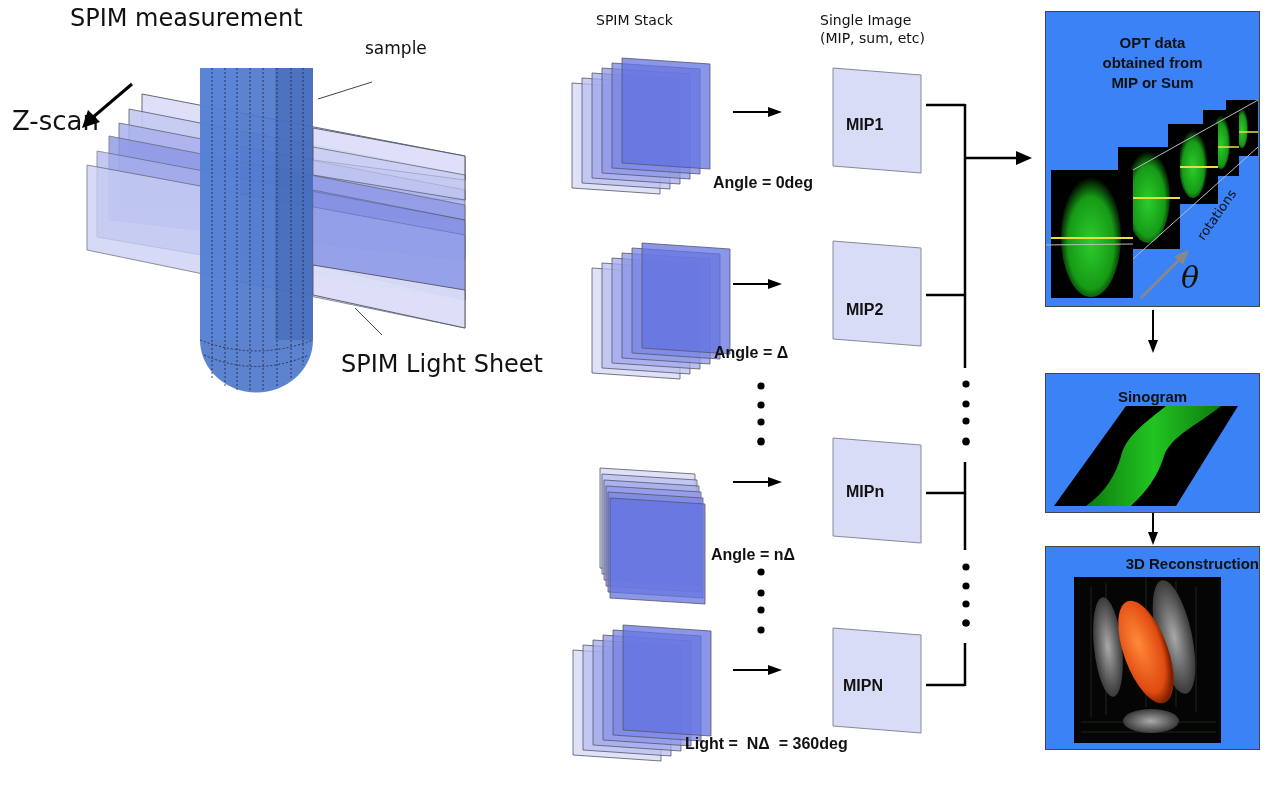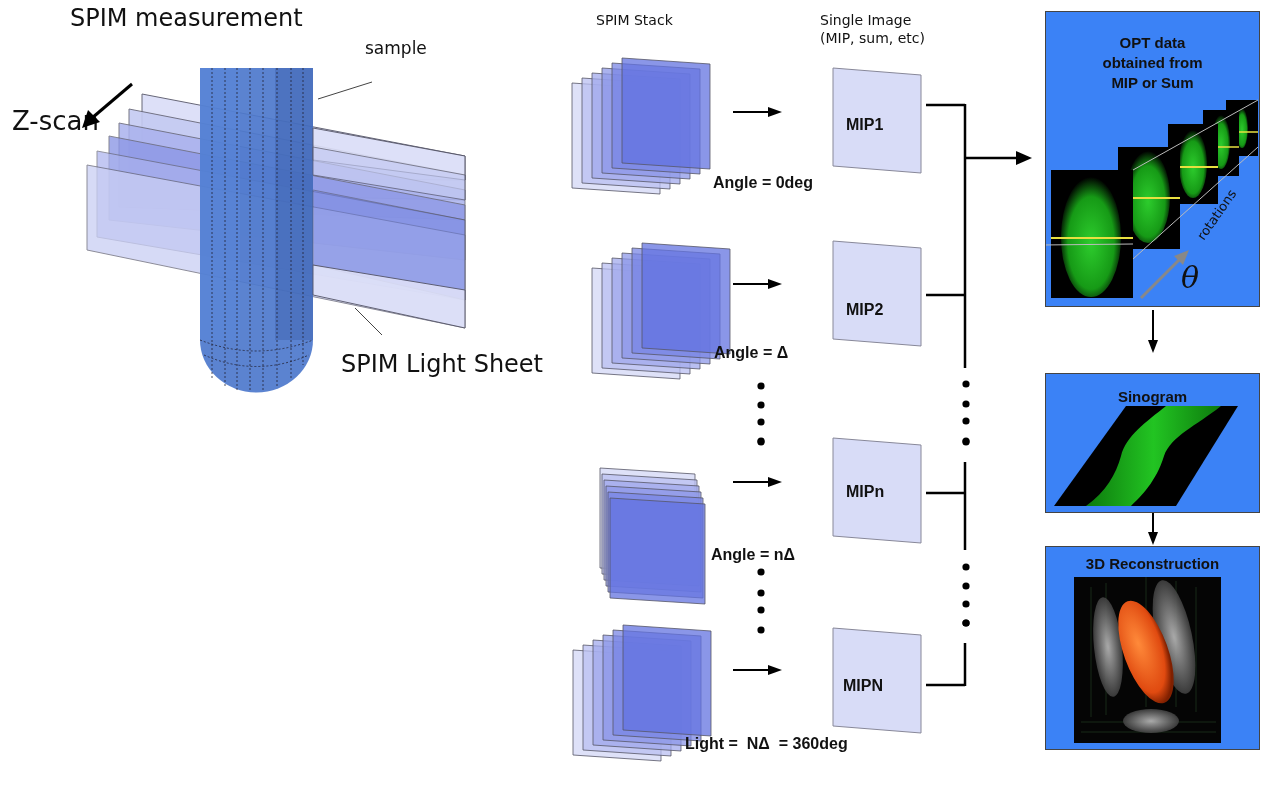--- a/index.html
+++ b/index.html
@@ -217,21 +217,21 @@
       <clipPath id="para">
           <polygon points="80,32 192,32 130,132 8,132"></polygon>
         </clipPath>
     </defs>
     <polygon points="80,32 192,32 130,132 8,132" fill="#000"></polygon>
     <path clip-path="url(#para)" d="M120,32 L175,32 C150,52 125,62 118,82 C110,108 95,122 85,132 L40,132 C60,118 70,100 75,82 C80,62 100,48 120,32 Z" fill="url(#sg)"></path>
   </svg>
 </div>
 
 <div class="panel" style="left:1045px;top:546px;width:215px;height:204px;">
-  <div class="panel-title" style="top:8px;font-size:15px;">3D Reconstruction</div>
+  <div class="panel-title" style="top:8px;font-size:15px;text-align:right;">3D Reconstruction</div>
   <svg width="215" height="204" style="left:0;top:0;">
     <defs>
       <radialGradient id="og" cx="40%" cy="40%" r="60%">
         <stop offset="0%" stop-color="#ff8a3a"></stop>
         <stop offset="80%" stop-color="#e04a10"></stop>
         <stop offset="100%" stop-color="#802000"></stop>
       </radialGradient>
       <radialGradient id="gg" cx="50%" cy="50%" r="55%">
         <stop offset="0%" stop-color="#bbb"></stop>
         <stop offset="100%" stop-color="#333"></stop>

